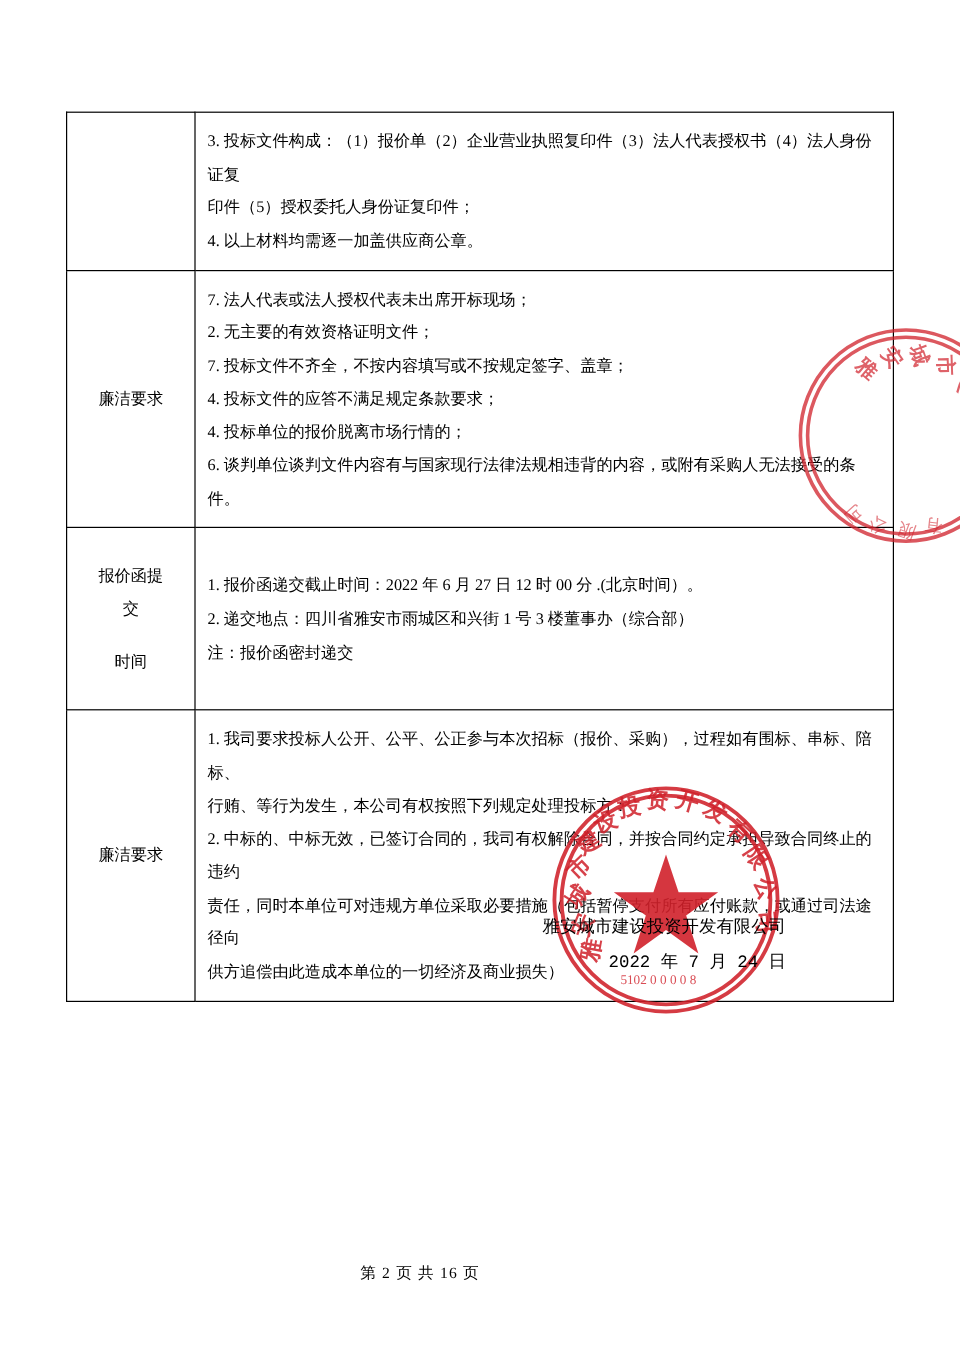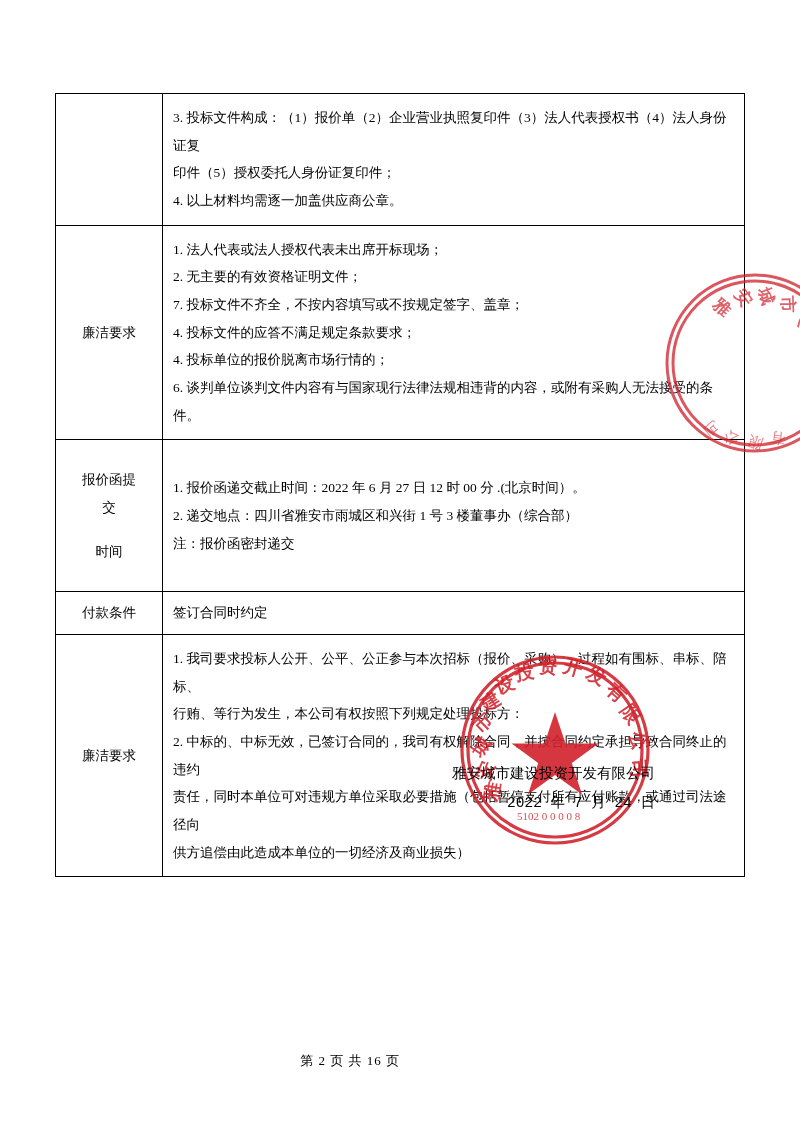--- a/index.html
+++ b/index.html
@@ -113,47 +113,41 @@
         <td class="content-cell">
           <p>3. 投标文件构成：（1）报价单（2）企业营业执照复印件（3）法人代表授权书（4）法人身份证复</p>
           <p>印件（5）授权委托人身份证复印件；</p>
           <p>4. 以上材料均需逐一加盖供应商公章。</p>
         </td>
       </tr>
 
       <tr>
         <td class="label-cell">廉洁要求</td>
         <td class="content-cell">
-          <p>1. 法人代表或法人授权代表未出席开标现场；</p>
+          <p>7. 法人代表或法人授权代表未出席开标现场；</p>
           <p>2. 无主要的有效资格证明文件；</p>
           <p>7. 投标文件不齐全，不按内容填写或不按规定签字、盖章；</p>
           <p>4. 投标文件的应答不满足规定条款要求；</p>
           <p>4. 投标单位的报价脱离市场行情的；</p>
           <p>6. 谈判单位谈判文件内容有与国家现行法律法规相违背的内容，或附有采购人无法接受的条件。</p>
         </td>
       </tr>
 
       <tr>
         <td class="label-cell">
           <p>报价函提交</p>
           <p>时间</p>
         </td>
         <td class="content-cell">
           <p>1. 报价函递交截止时间：2022 年 6 月 27 日 12 时 00 分 .(北京时间）。</p>
           <p>2. 递交地点：四川省雅安市雨城区和兴街 1 号 3 楼董事办（综合部）</p>
           <p>注：报价函密封递交</p>
         </td>
       </tr>
 
-      <tr class="single-line">
-        <td class="label-cell">付款条件</td>
-        <td class="content-cell">
-          <p>签订合同时约定</p>
-        </td>
-      </tr>
 
       <tr>
         <td class="label-cell">廉洁要求</td>
         <td class="content-cell">
           <p>1. 我司要求投标人公开、公平、公正参与本次招标（报价、采购），过程如有围标、串标、陪标、</p>
           <p>行贿、等行为发生，本公司有权按照下列规定处理投标方：</p>
           <p>2. 中标的、中标无效，已签订合同的，我司有权解除合同，并按合同约定承担导致合同终止的违约</p>
           <p>责任，同时本单位可对违规方单位采取必要措施（包括暂停支付所有应付账款，或通过司法途径向</p>
           <p>供方追偿由此造成本单位的一切经济及商业损失）</p>
         </td>

